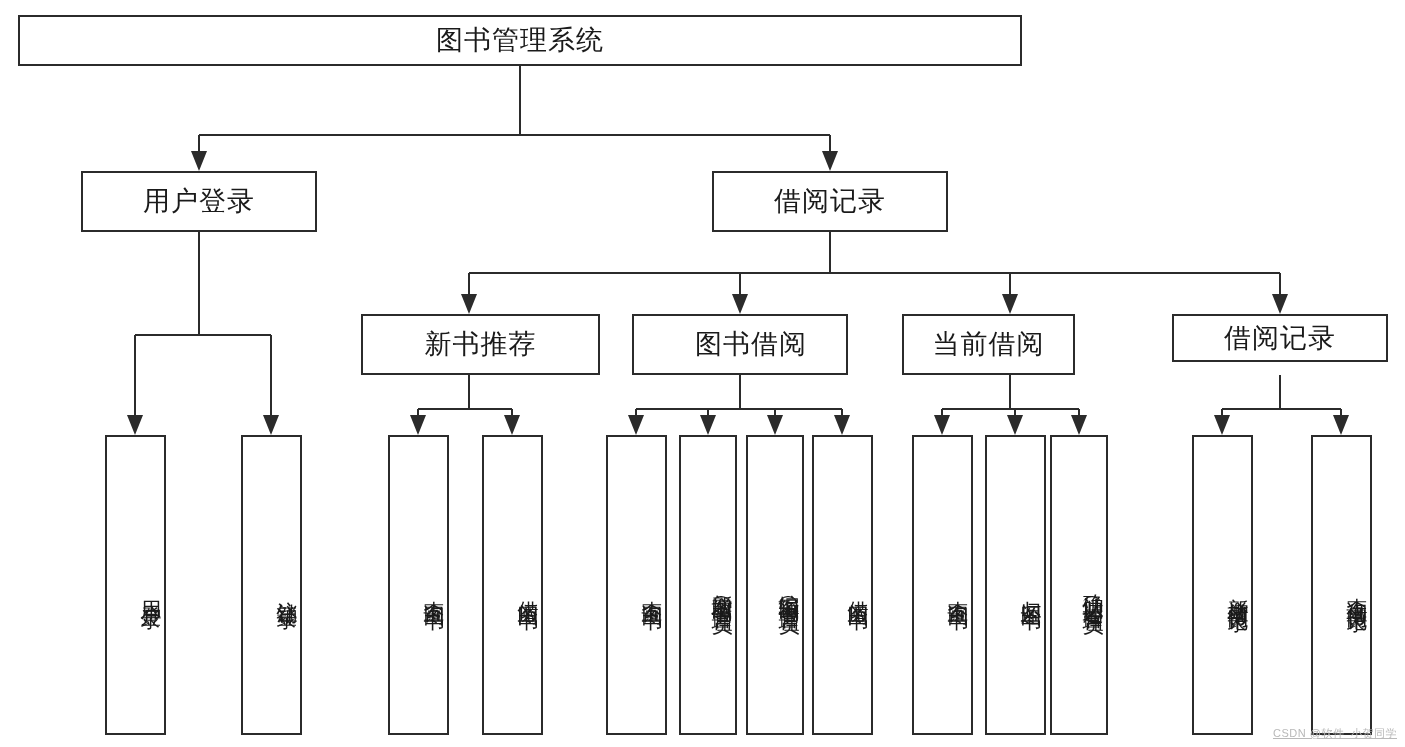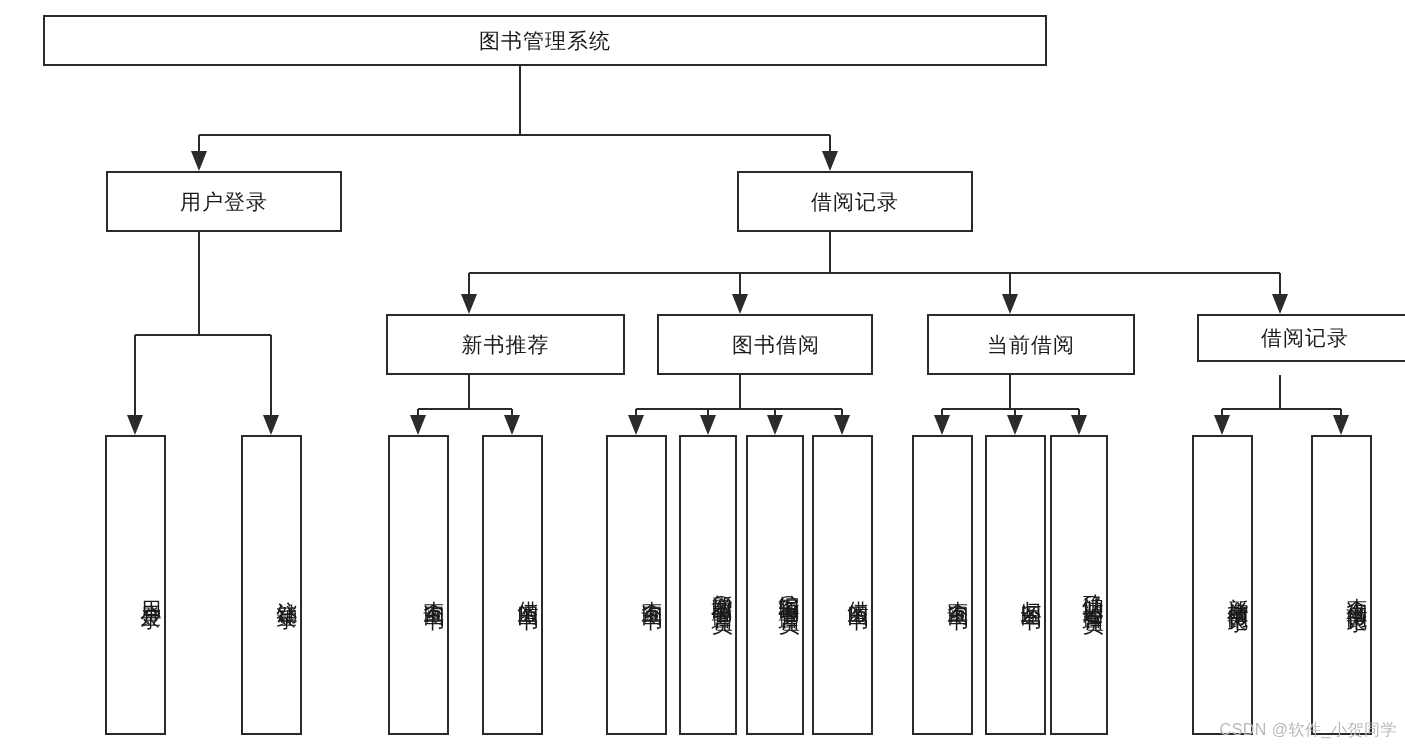--- a/index.html
+++ b/index.html
@@ -28,49 +28,49 @@
     position: absolute;
     box-sizing: border-box;
     border: 2px solid #2b2b2b;
     background: #ffffff;
     display: flex;
     align-items: center;
     justify-content: center;
     color: #1a1a1a;
   }
   .node.horiz {
-    font-size: 21px;
+    font-size: 27px;
     letter-spacing: 1px;
     line-height: 1.2;
-    margin-left: 25px;
   }
   .node.vert {
     writing-mode: vertical-rl;
     text-orientation: upright;
     font-size: 21px;
     line-height: 1.25;
     letter-spacing: 3px;
     padding-top: 10px;
     align-items: flex-start;
     justify-content: center;
   }
   .node.vert .nlabel {
     writing-mode: vertical-rl;
     text-orientation: upright;
     white-space: nowrap;
   }
   .watermark {
     position: absolute;
     right: 8px;
     bottom: 6px;
-    font-size: 16px;
+    font-size: 11px;
     color: #b9b9b9;
     letter-spacing: 0.5px;
     white-space: nowrap;
     user-select: none;
+    text-decoration: underline;
   }
 </style>
 </head>
 <body>
 
 <div id="canvas">
   <svg id="wires" viewBox="0 0 1405 747">
       <g></g>
       <line x1="520" y1="66" x2="520" y2="135" stroke="#2b2b2b" stroke-width="2.6" shape-rendering="crispEdges"></line>
       <line x1="199" y1="135" x2="830" y2="135" stroke="#2b2b2b" stroke-width="2.6" shape-rendering="crispEdges"></line>
@@ -140,21 +140,21 @@
       </div>
       <div class="node horiz" style="left: 712px; top: 171px; width: 236px; height: 61px;">
         <span class="nlabel">借阅记录</span>
       </div>
       <div class="node horiz" style="left: 361px; top: 314px; width: 239px; height: 61px;">
         <span class="nlabel">新书推荐</span>
       </div>
       <div class="node horiz" style="left: 632px; top: 314px; width: 216px; height: 61px; padding-left: 22px;">
         <span class="nlabel">图书借阅</span>
       </div>
-      <div class="node horiz" style="left: 902px; top: 314px; width: 208px; height: 61px;">
+      <div class="node horiz" style="left: 902px; top: 314px; width: 173px; height: 61px;">
         <span class="nlabel">当前借阅</span>
       </div>
       <div class="node horiz" style="left: 1172px; top: 314px; width: 216px; height: 48px;">
         <span class="nlabel">借阅记录</span>
       </div>
       <div class="node vert" style="left: 105px; top: 435px; width: 61px; height: 300px;">
         <span class="nlabel">用户登录</span>
       </div>
       <div class="node vert" style="left: 241px; top: 435px; width: 61px; height: 300px;">
         <span class="nlabel">注销登录</span>

